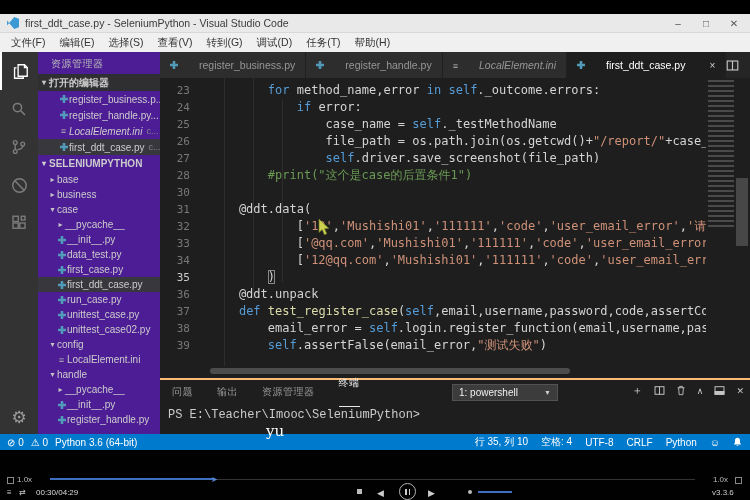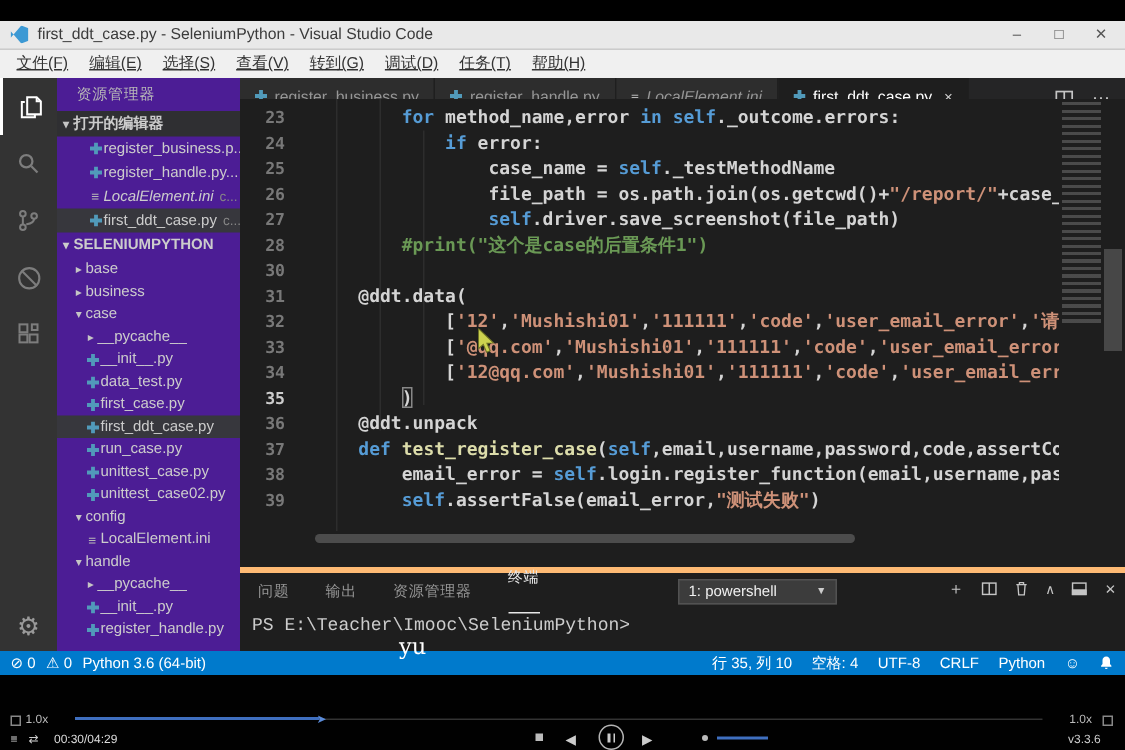--- a/index.html
+++ b/index.html
@@ -9,21 +9,21 @@
   
   .titlebar{position:absolute;top:14px;left:0;width:750px;height:19px;background:#e9e9e9;
             display:flex;align-items:center;border-bottom:1px solid #d8d8d8;box-sizing:border-box;}
   .vscode-logo{width:12px;height:12px;margin-left:7px;background:#3c99d4;border-radius:2px;
                clip-path:polygon(0 30%,60% 100%,100% 85%,100% 15%,60% 0,0 70%);}
   .title-text{font-size:10.5px;color:#3b3b3b;margin-left:6px;white-space:nowrap;}
   .win-controls{position:absolute;right:2px;top:0;height:19px;display:flex;align-items:center;}
   .win-btn{width:28px;text-align:center;color:#555;font-size:10px;line-height:19px;}
   .menubar{position:absolute;top:33px;left:0;width:750px;height:19px;background:#f0f0f0;
            display:flex;align-items:center;padding-left:4px;box-sizing:border-box;}
-  .menu-item{font-size:10.5px;color:#333;padding:0 7px;line-height:19px;text-decoration:underline;}
+  .menu-item{font-size:10.5px;color:#333;padding:0 7px;line-height:19px;}
 
   
   .workbench{position:absolute;top:52px;left:0;width:750px;height:382px;background:#1e1e1e;}
   .activitybar{position:absolute;left:0;top:52px;width:38px;height:382px;background:#333333;}
   .ab-icon{height:38px;display:flex;align-items:center;justify-content:center;color:#7d7d7d;}
   .ab-icon.active{color:#fff;border-left:2px solid #fff;box-sizing:border-box;}
   .ab-gear{position:absolute;bottom:6px;left:0;width:38px;text-align:center;color:#9a9a9a;font-size:17px;}
 
   
   .sidebar{position:absolute;left:38px;top:52px;width:122px;height:382px;background:#4c1d95;overflow:hidden;}
@@ -39,45 +39,45 @@
   .tree-row{height:15px;display:flex;align-items:center;font-size:10px;color:#cccccc;white-space:nowrap;}
   .tree-row.selected{background:#37373d;}
   .tree-arr{width:9px;font-size:8px;color:#c5c5c5;flex:0 0 9px;text-align:center;}
   .fi{width:11px;flex:0 0 11px;display:flex;align-items:center;justify-content:center;}
   .ini-glyph{color:#b7b7b7;font-size:9px;font-style:normal;}
   .italic{font-style:italic;}
 
   
   .tabsbar{position:absolute;left:160px;top:52px;width:590px;height:26px;background:#252526;
            display:flex;align-items:stretch;}
-  .tab{display:flex;align-items:center;gap:5px;padding:0 10px;background:#2d2d2d;
+  .tab{display:flex;align-items:center;gap:21px;padding:0 10px;background:#2d2d2d;
        border-right:1px solid #1f1f1f;font-size:10.5px;color:#969696;white-space:nowrap;}
   .tab.active{background:#1e1e1e;color:#ffffff;}
   .tab .close{margin-left:3px;color:#d0d0d0;font-size:10px;}
   .tab-actions{margin-left:auto;display:flex;align-items:center;gap:12px;padding-right:10px;color:#c5c5c5;}
 
   
-  .editor{position:absolute;left:160px;top:66px;width:590px;height:300px;background:#1e1e1e;overflow:hidden;font-weight:bold;}
+  .editor{position:absolute;left:160px;top:78px;width:590px;height:300px;background:#1e1e1e;overflow:hidden;}
   .code{position:absolute;left:0;top:4px;width:100%;}
   .code-line{height:17px;line-height:17px;white-space:pre;font-family:"DejaVu Sans Mono",monospace;font-size:12px;}
   .ln{display:inline-block;width:30px;text-align:right;margin-right:20px;color:#787878;
       font-size:11px;font-family:"DejaVu Sans Mono",monospace;}
   .ln.active{color:#cccccc;}
   .tp{color:#d4d4d4}.tk{color:#569cd6}.ts{color:#ce9178}.tc{color:#6a9955}.tf{color:#dcdcaa}
   .bracket{outline:1px solid #888;outline-offset:-1px;}
   .guide{position:absolute;width:1px;background:rgba(255,255,255,.07);}
   .mini-cover{position:absolute;left:546px;top:0;width:44px;height:100%;background:#1e1e1e;}
   .minimap{position:absolute;left:2px;top:2px;width:26px;height:150px;
            background:repeating-linear-gradient(to bottom,rgba(190,190,190,.28) 0 2px,transparent 2px 5px);}
   .vthumb{position:absolute;left:30px;top:100px;width:12px;height:68px;background:rgba(121,121,121,.45);}
   .hscroll{position:absolute;left:50px;top:290px;width:360px;height:6px;background:rgba(121,121,121,.5);border-radius:3px;}
 
   
   .panel{position:absolute;left:160px;top:378px;width:590px;height:56px;background:#1e1e1e;
-         border-top:4px solid #fdba74;box-sizing:border-box;}
+         border-top:2px solid #fdba74;box-sizing:border-box;}
   .panel-tabs{display:flex;align-items:center;height:23px;padding-left:12px;gap:24px;}
   .panel-tab{font-size:10px;color:#969696;letter-spacing:.5px;}
   .panel-tab.active{color:#e7e7e7;border-bottom:1px solid #e7e7e7;padding-bottom:16px;}
   .shell-select{position:absolute;left:292px;top:4px;width:106px;height:17px;background:#3c3c3c;
                 border:1px solid #525252;color:#f0f0f0;font-size:10px;display:flex;align-items:center;
                 padding:0 6px;box-sizing:border-box;}
   .shell-select .caret{margin-left:auto;font-size:7px;color:#cccccc;}
   .panel-actions{position:absolute;right:6px;top:3px;display:flex;align-items:center;gap:11px;color:#c5c5c5;font-size:12px;}
   .terminal-line{position:absolute;left:8px;top:28px;font-family:Liberation Mono, monospace;
                  font-size:12px;color:#cccccc;white-space:pre;}

